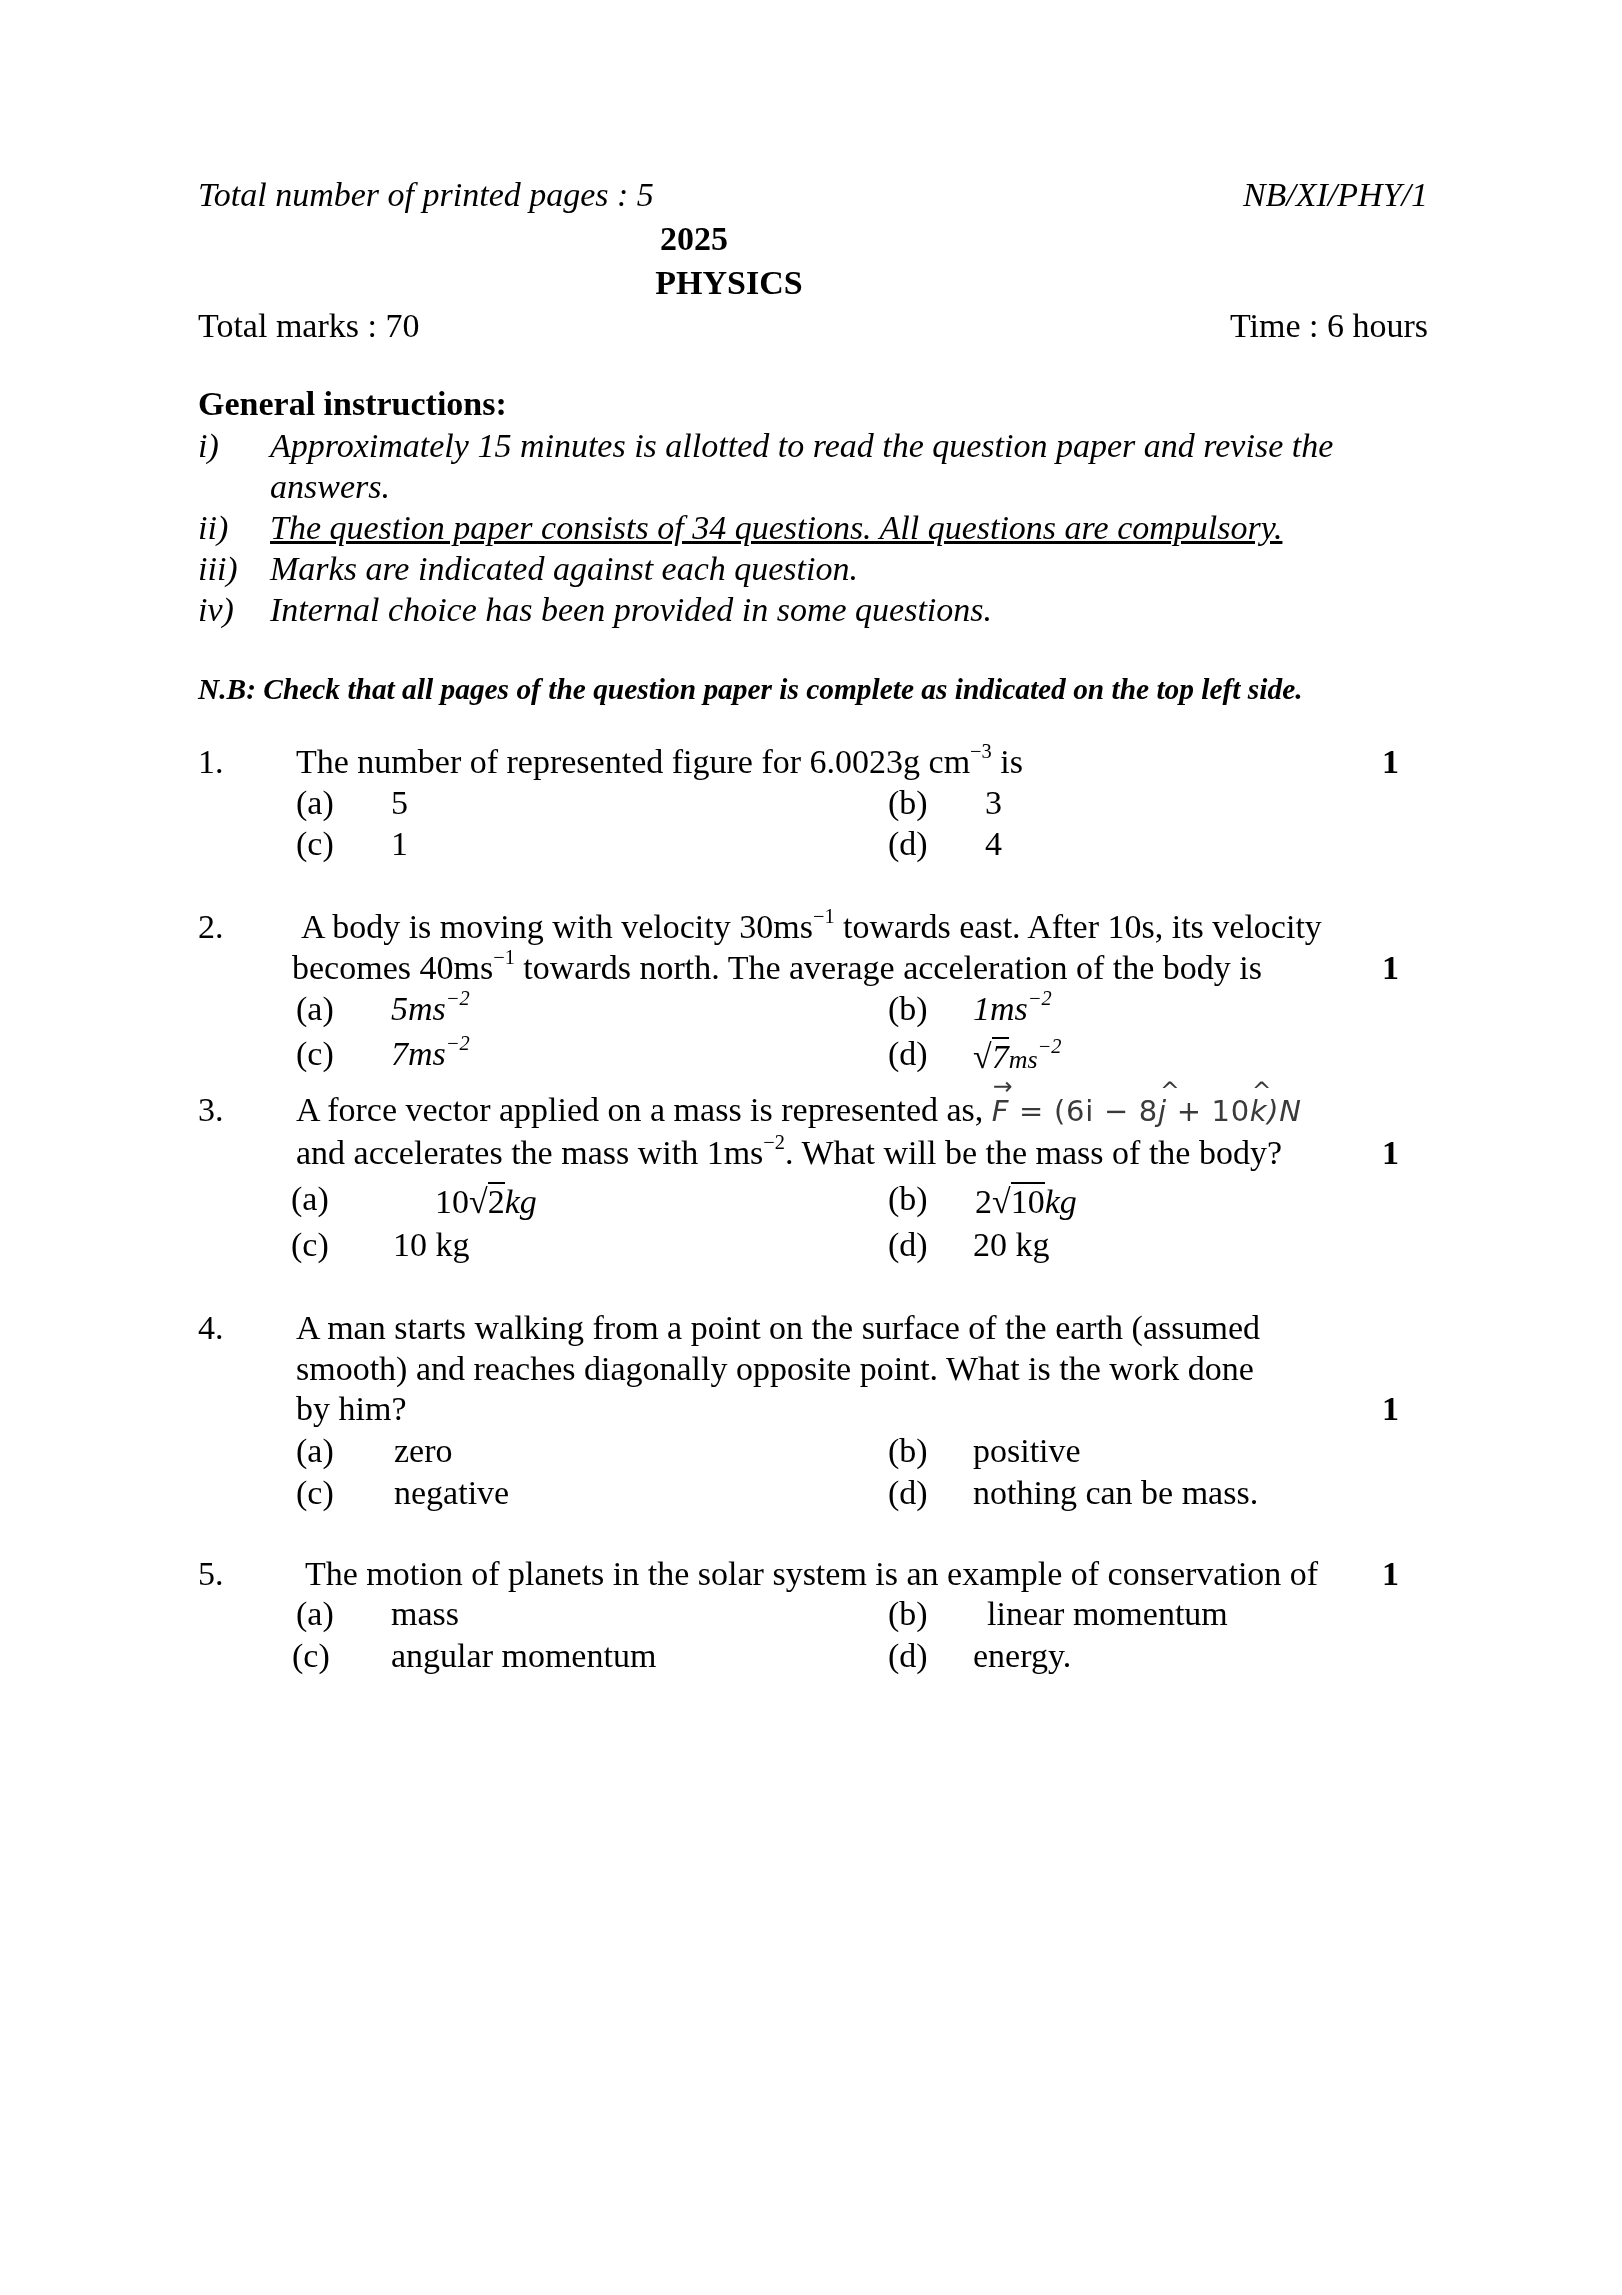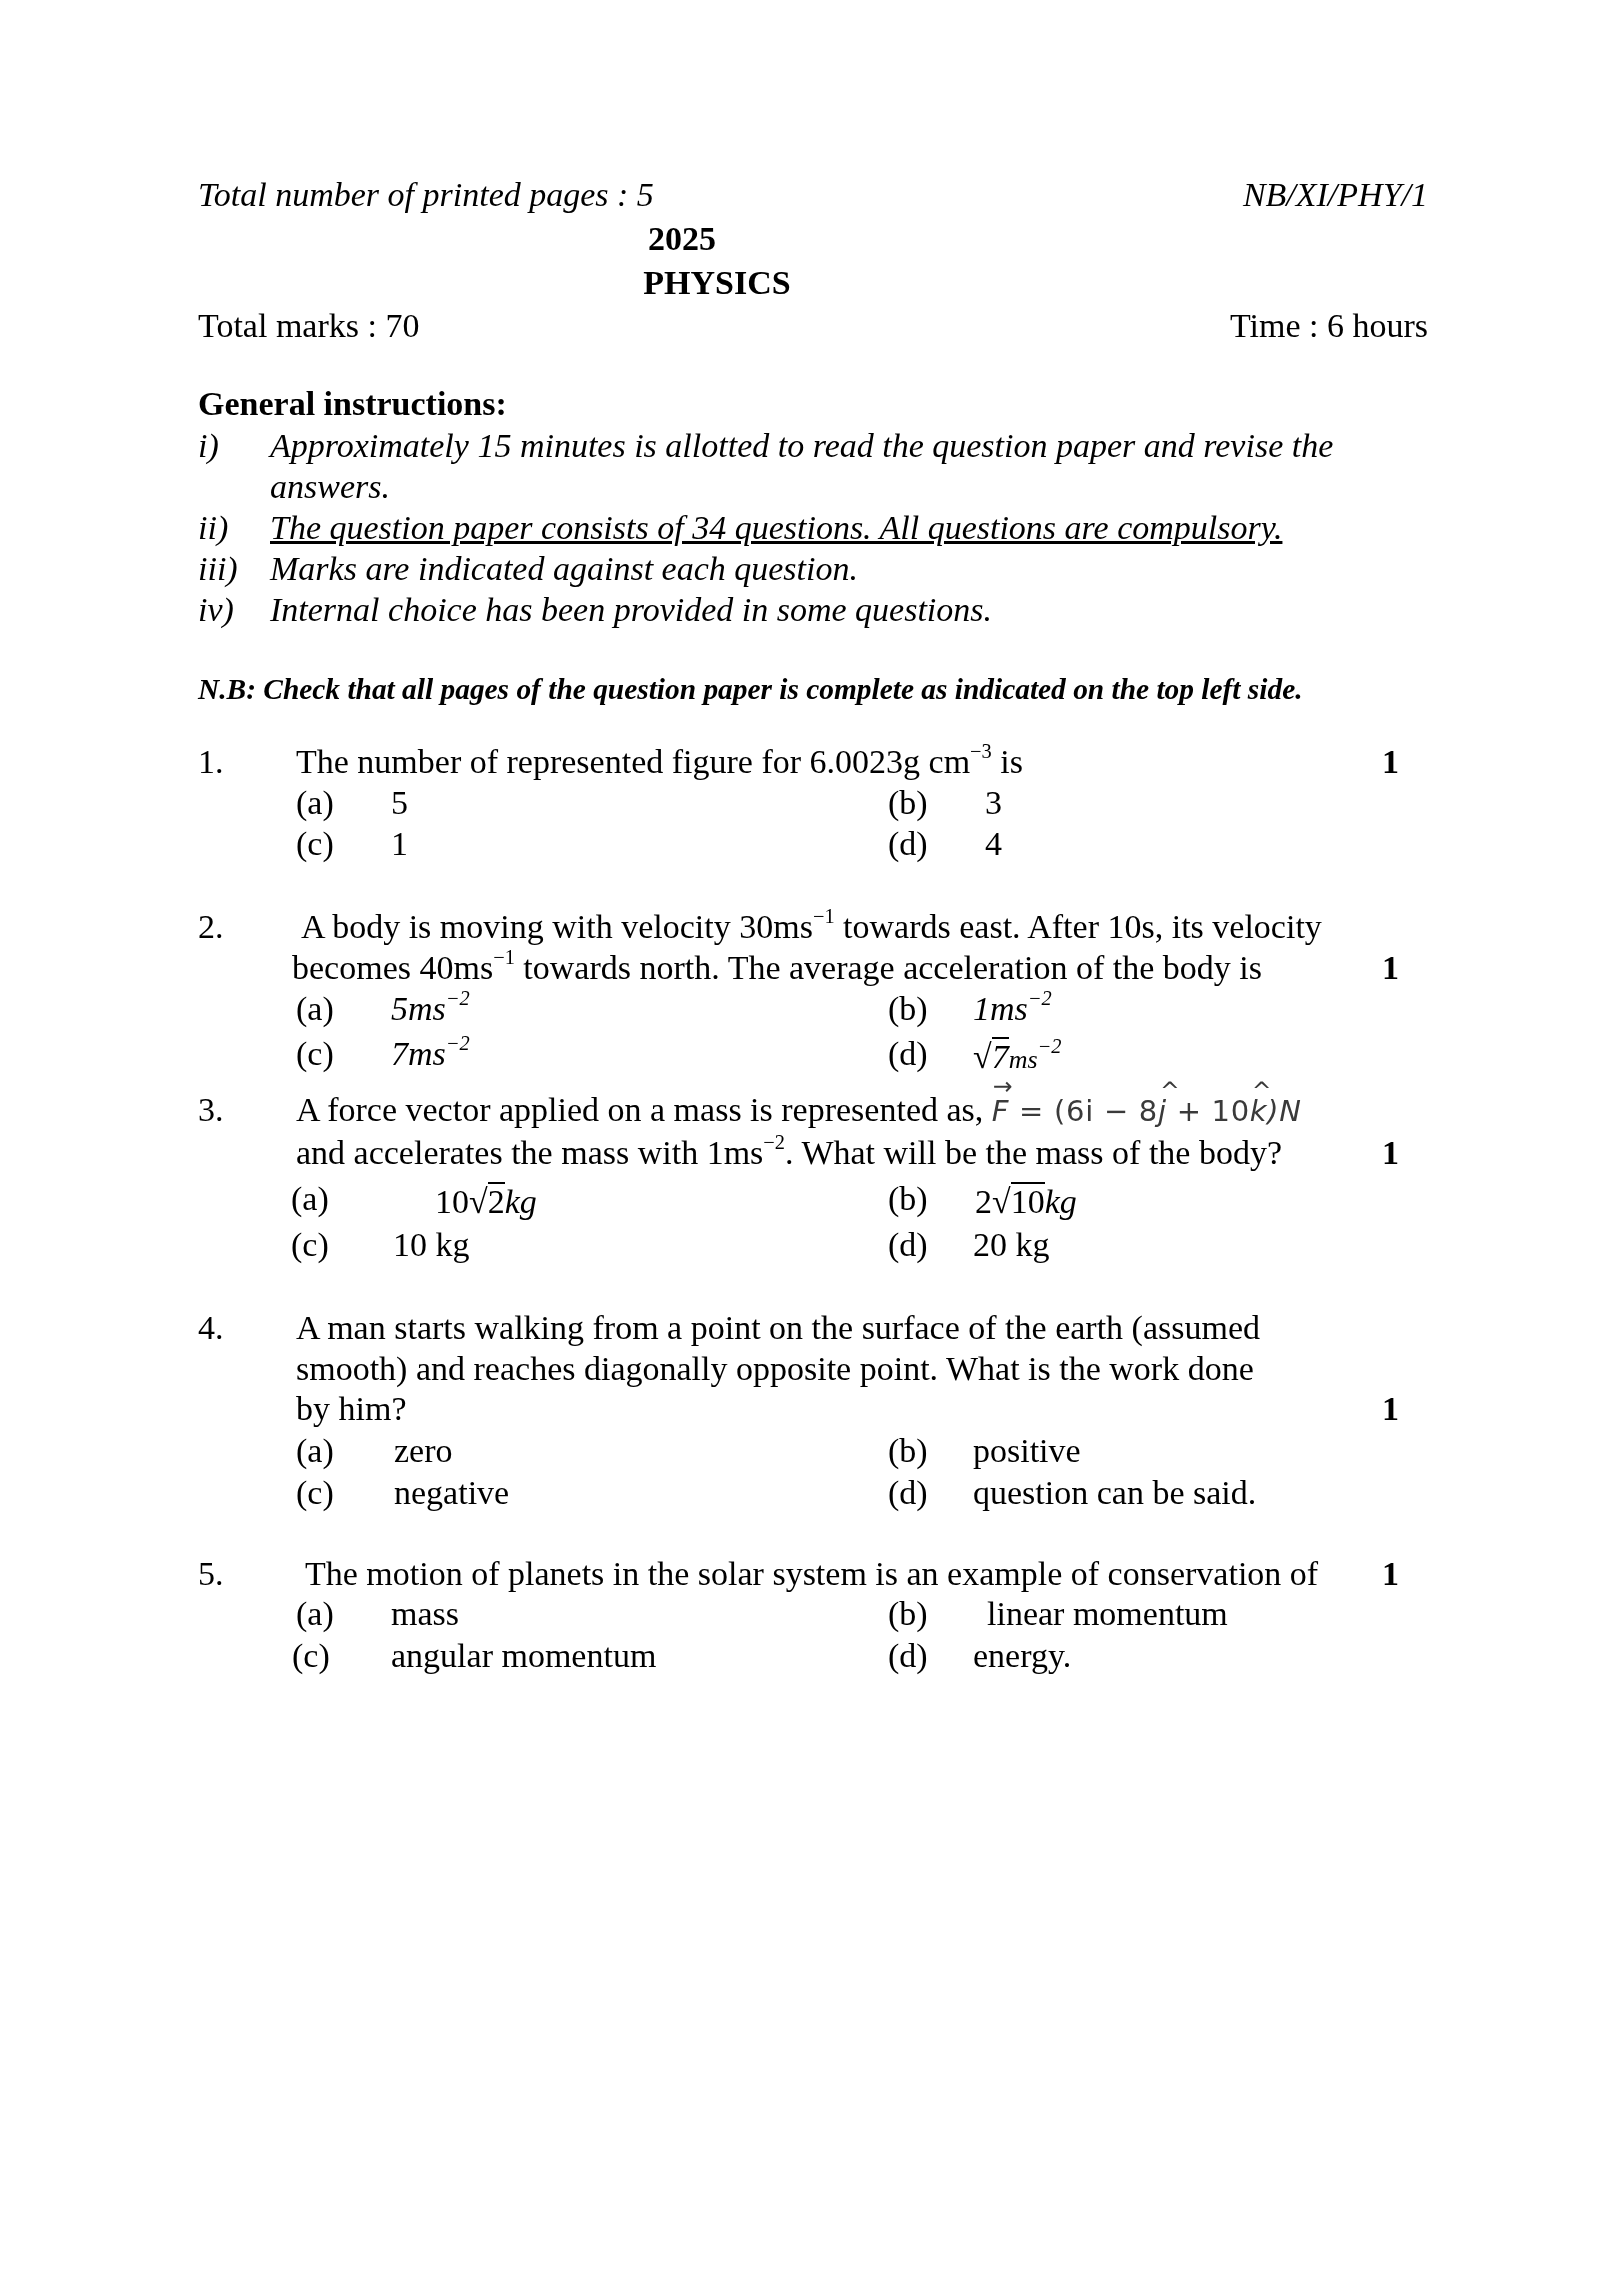--- a/index.html
+++ b/index.html
@@ -4,21 +4,21 @@
 <style>
   html, body { margin: 0; padding: 0; background: #ffffff; }
   body {
     width: 1622px; height: 2295px; position: relative; overflow: hidden;
     font-family: "Liberation Serif", "DejaVu Serif", serif;
     color: #000; font-size: 34px; line-height: 1;
   }
   .abs { position: absolute; white-space: nowrap; }
   .it { font-style: italic; }
   .b { font-weight: bold; }
-  .center { left: 1px; width: 1362px; text-align: center; font-family: Liberation Serif, serif; }
+  .center { left: 13px; width: 1362px; text-align: center; font-family: Liberation Serif, serif; }
   sup { font-size: 0.6em; vertical-align: 0; position: relative; top: -0.75em; line-height: 0; }
   .sqrt { display: inline-block; position: relative; }
   .sqrt .rad { font-style: normal; }
   .sqrt .over { border-top: 2px solid #000; padding-top: 1.3px; display: inline-block; line-height: 1; }
   .vec-img {
     font-family: "DejaVu Sans", sans-serif; font-style: italic; color: #3a3a3a;
     font-size: 29px; letter-spacing: 0.7px;
   }
   .vec-img .arr { position: relative; display: inline-block; }
   .vec-img .arr::before { content: "\2192"; position: absolute; top: -22px; left: 1.3px; font-size: 23.6px; font-style: normal; }
@@ -102,21 +102,21 @@
   <div class="abs" style="left:296px; top:1352px;">smooth) and reaches diagonally opposite point. What is the work done</div>
   <div class="abs" style="left:296px; top:1392px;">by him?</div>
   <div class="abs b" style="left:1382px; top:1392px;">1</div>
   <div class="abs" style="left:296px; top:1434px;">(a)</div>
   <div class="abs" style="left:394px; top:1434px;">zero</div>
   <div class="abs" style="left:888px; top:1434px;">(b)</div>
   <div class="abs" style="left:973px; top:1434px;">positive</div>
   <div class="abs" style="left:296px; top:1476px;">(c)</div>
   <div class="abs" style="left:394px; top:1476px;">negative</div>
   <div class="abs" style="left:888px; top:1476px;">(d)</div>
-  <div class="abs" style="left:973px; top:1476px;">question can be said.</div>
+  <div class="abs" style="left:973px; top:1476px;">nothing can be mass.</div>
 </div>
 
 <div>
   <div class="abs" style="left:198px; top:1557px;">5.</div>
   <div class="abs" style="left:305px; top:1557px;">The motion of planets in the solar system is an example of conservation of</div>
   <div class="abs b" style="left:1382px; top:1557px;">1</div>
   <div class="abs" style="left:296px; top:1597px;">(a)</div>
   <div class="abs" style="left:391px; top:1597px;">mass</div>
   <div class="abs" style="left:888px; top:1597px;">(b)</div>
   <div class="abs" style="left:987px; top:1597px;">linear momentum</div>

